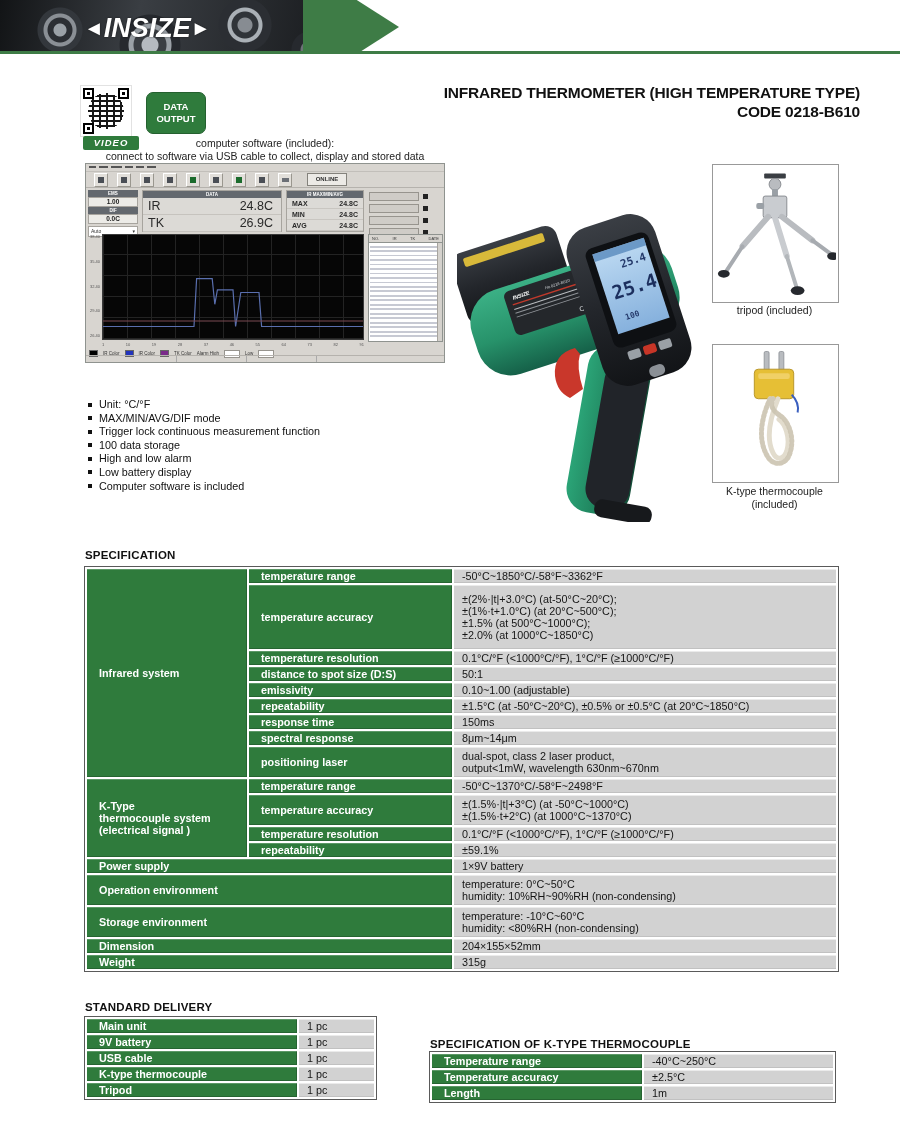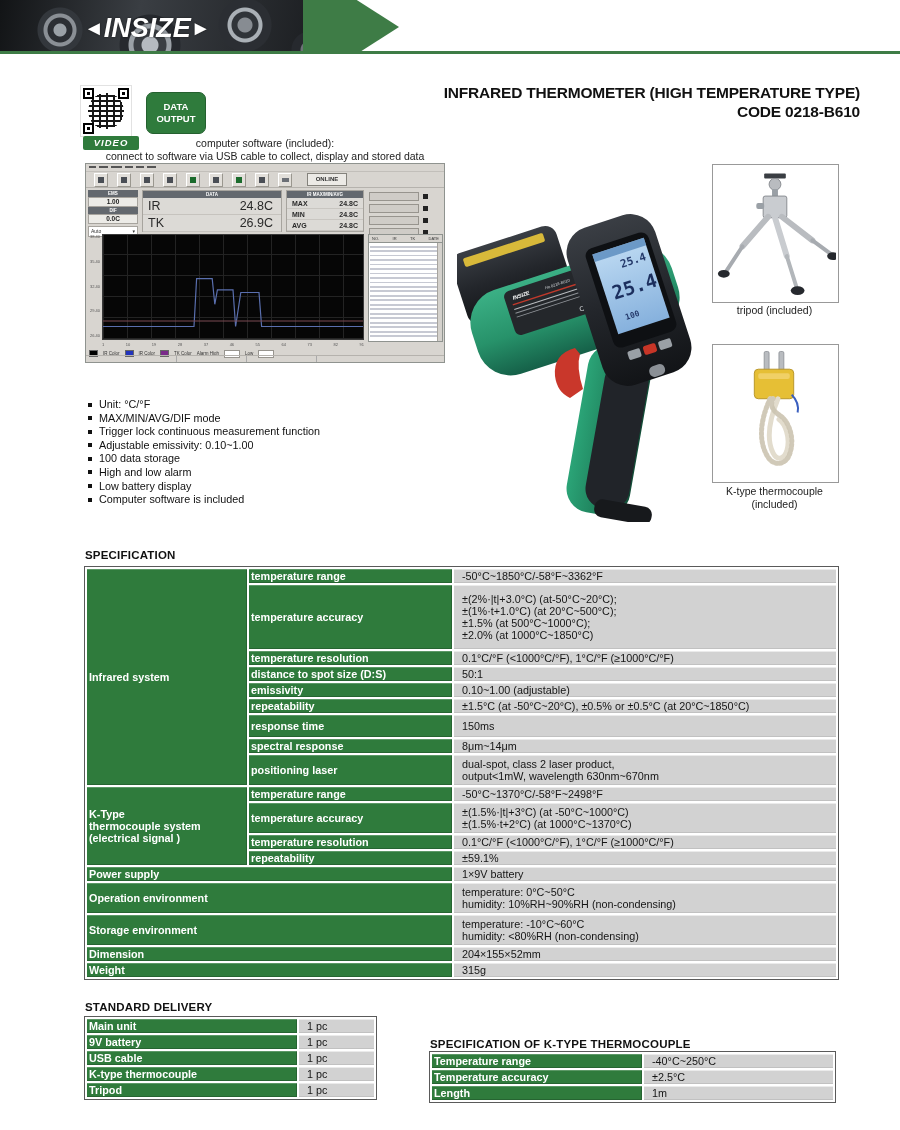--- a/index.html
+++ b/index.html
@@ -96,21 +96,21 @@
 
   
   .features{position:absolute;left:88px;top:398px;width:400px;}
   .feat{display:flex;align-items:flex-start;font-size:10.8px;line-height:13.6px;color:#111;}
   .feat .bullet{flex:0 0 auto;width:4px;height:4px;background:#111;margin:4.5px 7px 0 0;}
 
   
   .sec-h{position:absolute;font-size:11.5px;font-weight:bold;color:#111;letter-spacing:.2px;}
   .gtable{border-collapse:separate;border-spacing:2px;background:#fff;border:1px solid #5a5a5a;}
   .gtable td{font-size:10.8px;vertical-align:middle;}
-  td.g{background:#2f7b3c;color:#fff;font-weight:bold;padding:1px 4px 1px 2px;
+  td.g{background:#2f7b3c;color:#fff;font-weight:bold;padding:1px 4px 1px 12px;
        box-shadow:inset 0 1px 0 rgba(255,255,255,.22),inset -1px -1px 0 rgba(0,0,0,.18);}
   td.v{background:#d2d2d2;color:#151515;padding:1px 4px 1px 8px;
        box-shadow:inset 0 1px 0 rgba(255,255,255,.55),inset 0 -1px 0 rgba(0,0,0,.08);}
   td .ln{display:block;line-height:12.2px;}
   .spec-wrap{position:absolute;left:84px;top:566px;}
   .spec-wrap table{width:755px;}
   .spec-wrap col.c1{width:160px}.spec-wrap col.c2{width:203px}
   .del-wrap{position:absolute;left:84px;top:1016px;}
   .del-wrap table{width:293px;}
   .del-wrap col.c1{width:210px}
@@ -411,24 +411,20 @@
     <div class="feat">
         <span class="bullet"></span>
         <span>MAX/MIN/AVG/DIF mode</span>
       </div>
     <div class="feat">
         <span class="bullet"></span>
         <span>Trigger lock continuous measurement function</span>
       </div>
     <div class="feat">
         <span class="bullet"></span>
-        <span>Adjustable emissivity: 0.10~1.00</span>
-      </div>
-    <div class="feat">
-        <span class="bullet"></span>
         <span>100 data storage</span>
       </div>
     <div class="feat">
         <span class="bullet"></span>
         <span>High and low alarm</span>
       </div>
     <div class="feat">
         <span class="bullet"></span>
         <span>Low battery display</span>
       </div>
@@ -470,21 +466,21 @@
             <td class="v">50:1</td>
           </tr>
       <tr style="height:14px">
             <td class="g">emissivity</td>
             <td class="v">0.10~1.00 (adjustable)</td>
           </tr>
       <tr style="height:14px">
             <td class="g">repeatability</td>
             <td class="v">±1.5°C (at -50°C~20°C), ±0.5% or ±0.5°C (at 20°C~1850°C)</td>
           </tr>
-      <tr style="height:22px">
+      <tr style="height:14px">
             <td class="g">response time</td>
             <td class="v">150ms</td>
           </tr>
       <tr style="height:14px">
             <td class="g">spectral response</td>
             <td class="v">8μm~14μm</td>
           </tr>
       <tr style="height:30px">
         <td class="g">positioning laser</td>
         <td class="v">

